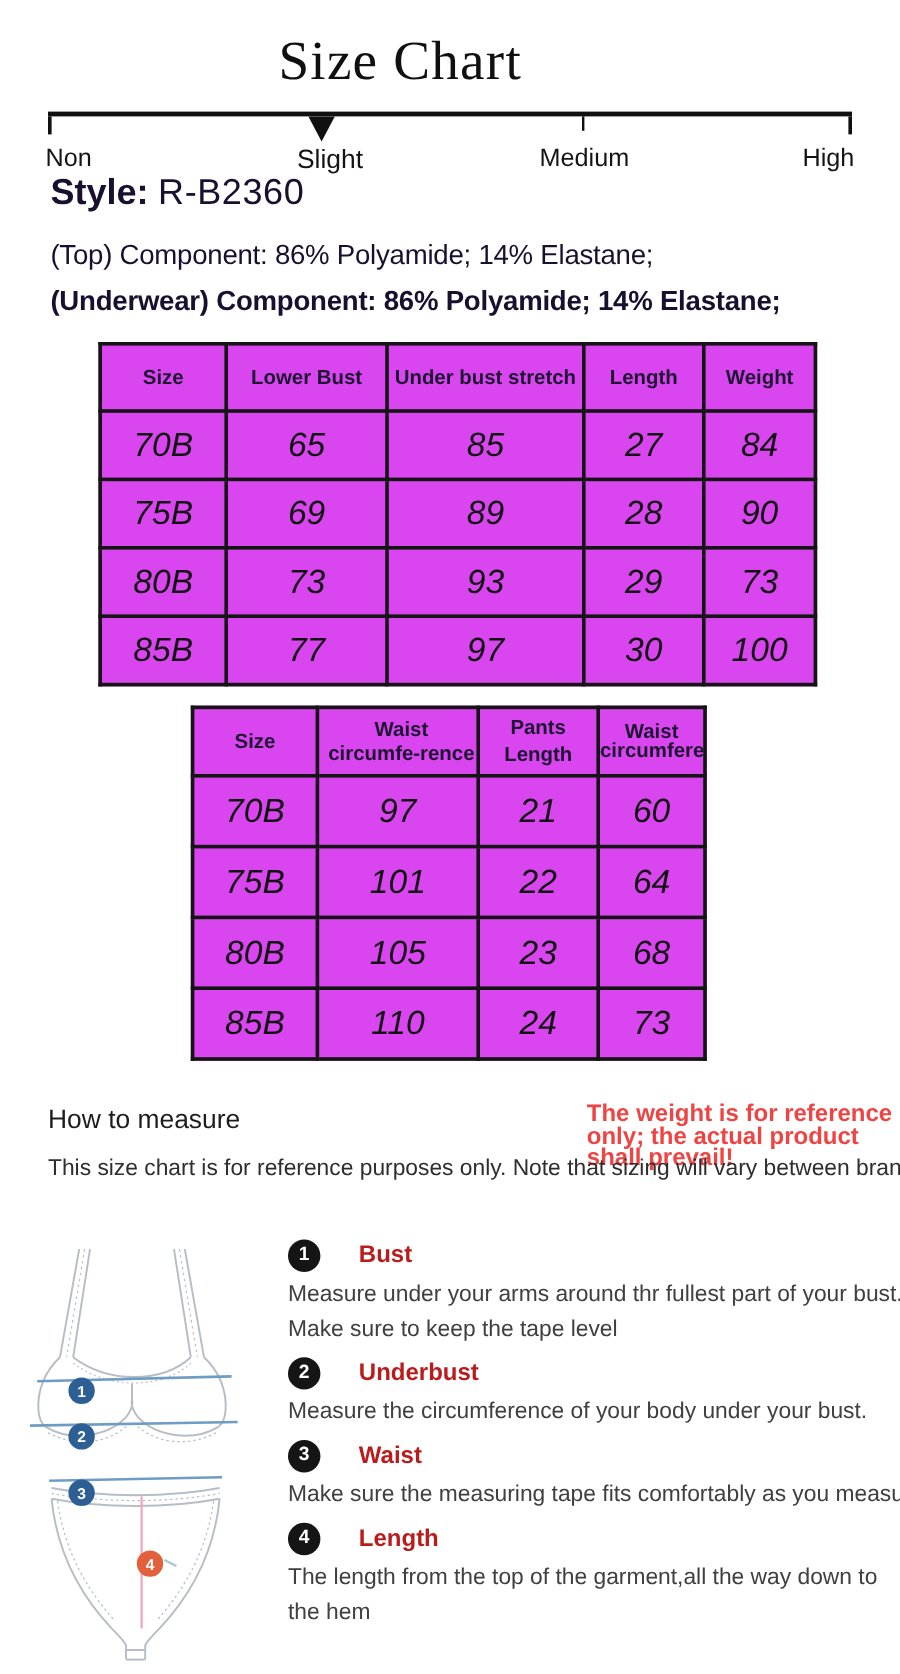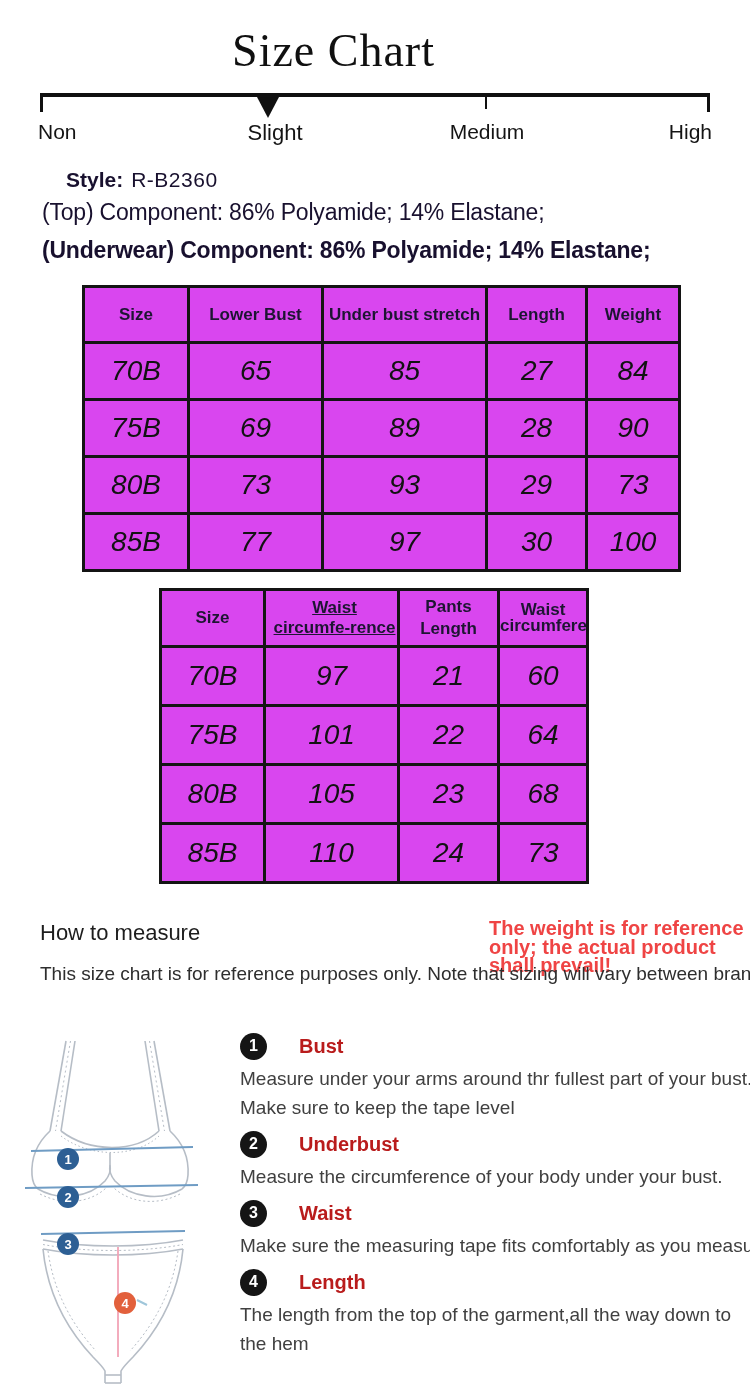--- a/index.html
+++ b/index.html
@@ -20,39 +20,39 @@
   .pointer{position:absolute;left:217px;top:4px;width:0;height:0;
            border-left:11px solid transparent;border-right:11px solid transparent;border-top:21px solid #101010;}
   .lbl{position:absolute;top:27px;font-size:21px;color:#141414;white-space:nowrap;}
   .lbl-non{left:-2px;}
   .lbl-slight{left:235px;transform:translateX(-50%);font-size:22px;}
   .lbl-medium{left:447px;transform:translateX(-50%);}
   .lbl-high{right:-2px;}
 
   
   .styleline{position:absolute;left:42px;white-space:nowrap;color:#18102e;}
-  .style-row{top:168px;font-size:21px;margin-left:24px;}
+  .style-row{top:144px;font-size:30px;}
   .style-row .style-label{font-weight:700;}
   .style-row .style-value{font-weight:400;margin-left:8px;letter-spacing:0.5px;}
   .comp-top{top:199px;font-weight:400;font-size:23px;letter-spacing:-0.2px;}
   .comp-under{top:237px;font-weight:700;font-size:23px;letter-spacing:-0.2px;}
 
   
   table.size-table{position:absolute;border-collapse:collapse;table-layout:fixed;background:#d946ef;}
   table.size-table th,table.size-table td{border:3px solid #141414;text-align:center;vertical-align:middle;
     padding:0;overflow:hidden;}
   table.size-table th{font-size:17px;font-weight:700;color:#1d1532;}
   table.size-table td{font-size:28px;font-weight:400;color:#121212;font-style:italic;}
   table.tbl-bra{left:82px;top:285px;width:596px;}
   table.tbl-bra th{height:53px;}
   table.tbl-bra td{height:54px;}
   table.tbl-bottom{left:159px;top:588px;width:427px;}
   table.tbl-bottom th{height:54px;}
   table.tbl-bottom td{height:56px;}
-  th.hdr-waist-circ{text-align:right;padding-left:6px !important;font-size:18px;line-height:20px;text-decoration:underline;}
+  th.hdr-waist-circ{text-align:right;padding-left:6px !important;font-size:18px;line-height:20px;}
   th.hdr-waist-small{font-size:13.5px;line-height:16px;}
   th.hdr-pants{font-size:19px;line-height:22px;}
 
   
   .htm-heading{position:absolute;left:40px;top:920px;font-size:22px;color:#1d1d1d;}
   .weight-note{position:absolute;left:489px;top:919px;width:256px;font-size:20px;font-weight:700;
                line-height:18.5px;color:#ef4444;}
   .ref-note{position:absolute;left:40px;top:963px;font-size:19px;color:#2e2e2e;white-space:nowrap;}
 
   

